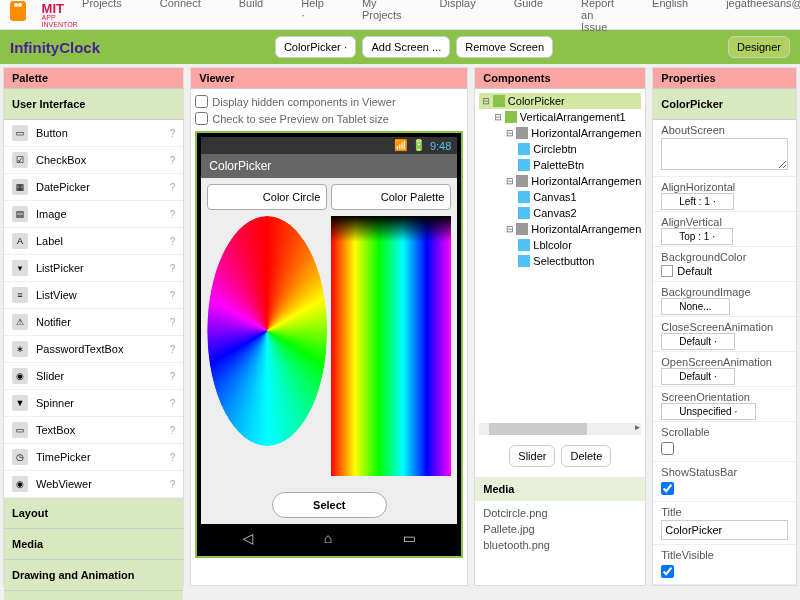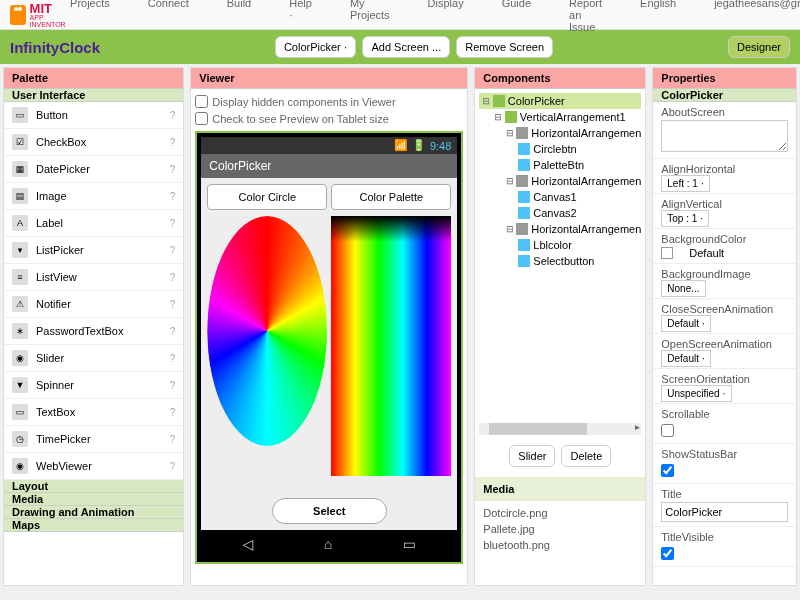--- a/index.html
+++ b/index.html
@@ -1,77 +1,77 @@
 <!DOCTYPE html>
 <html><head>
 <meta charset="utf-8">
 <style>
 *{margin:0;padding:0;box-sizing:border-box;font-family:Arial,sans-serif;font-size:11px}
 body{background:#f0f0f0;width:800px;height:600px;overflow:hidden}
 .topnav{display:flex;align-items:center;padding:2px 10px;background:#fafafa;border-bottom:1px solid #ddd;height:30px}
-.logo{display:flex;align-items:center;gap:4px}
+.logo{display:flex;gap:16px}
 .logo-icon{width:20px;height:20px;background:#ff8c00;border-radius:3px;position:relative}
 .logo-icon::before{content:'';position:absolute;top:2px;left:4px;width:4px;height:4px;background:#fff;border-radius:50%}
 .logo-icon::after{content:'';position:absolute;top:2px;right:4px;width:4px;height:4px;background:#fff;border-radius:50%}
 .logo-text{font-weight:bold;font-size:13px;color:#d14}
 .logo-sub{font-size:7px;color:#d14;display:block;margin-top:-2px}
 .navitems{display:flex;gap:38px;margin-left:auto;color:#666}
 .navitems span{cursor:pointer}
 .greenbar{background:#8bc34a;display:flex;align-items:center;padding:6px 10px;gap:6px}
 .project-title{color:#4c1d95;font-weight:bold;font-size:15px;margin-right:auto}
 .btn{background:#fff;border:1px solid #ccc;border-radius:6px;padding:4px 8px;cursor:pointer;font-size:11px}
 .btn-designer{background:#b0d060;margin-left:auto}
 .main{display:flex;height:calc(100% - 75px)}
 .col{background:#fff;margin:3px;border:1px solid #ddd}
 .palette{width:188px}
 .viewer{width:280px}
 .components{width:172px}
 .props{width:150px}
 .colhead{background:#fca5a5;padding:4px 8px;font-weight:bold;border-bottom:1px solid #ccc}
-.section-head{background:#d8e8c0;padding:0 8px;font-weight:bold;border-bottom:1px solid #ccc}
+.section-head{background:#d8e8c0;padding:9px 8px;font-weight:bold;border-bottom:1px solid #ccc}
 .palette-item{display:flex;align-items:center;padding:5px 8px;border-bottom:1px solid #eee;cursor:pointer}
 .p-icon{width:16px;height:16px;margin-right:8px;background:#ddd;border-radius:2px;display:flex;align-items:center;justify-content:center;font-size:9px}
 .p-help{margin-left:auto;color:#aaa;font-size:10px}
 .viewer-content{padding:4px}
 .chk{display:flex;align-items:center;gap:4px;padding:2px 0;color:#666}
 .phone{background:#000;padding:4px;margin-top:4px;border:2px solid #8bc34a}
 .phone-status{background:#333;color:#fff;display:flex;justify-content:flex-end;align-items:center;padding:2px 6px;gap:4px;font-size:10px}
 .phone-status .time{color:#4fc3f7}
 .phone-title{background:#666;color:#fff;padding:5px 8px;font-size:12px}
 .phone-body{background:#eee;padding:6px}
 .tabs{display:flex;gap:4px;margin-bottom:6px}
-.tab{flex:1;background:#fff;border:1px solid #aaa;padding:6px;text-align:center;cursor:pointer;border-radius:4px}
+.tab{flex:1;background:#fff;border:1px solid #aaa;padding:6px;text-align:right;cursor:pointer;border-radius:4px}
 .color-area{display:flex;gap:4px}
 .color-circle{width:120px;height:230px;background:radial-gradient(circle at 50% 40%,#ff0 0%,#0f0 20%,#0ff 35%,#00f 50%,#f0f 65%,#f00 80%,#ff0 90%);border-radius:50%/50%;background:conic-gradient(from 0deg,#f00,#ff0,#0f0,#0ff,#00f,#f0f,#f00);clip-path:ellipse(50% 50% at 50% 50%)}
 .color-grid{width:120px;height:260px;background:linear-gradient(to bottom,#000 0%,transparent 10%,transparent 90%,#fff 100%),linear-gradient(to right,#f00,#ff0,#0f0,#0ff,#00f,#f0f);background-blend-mode:multiply}
-.select-btn{background:#fff;border:1px solid #aaa;border-radius:15px;padding:6px 40px;margin:22px auto 0;display:block;font-weight:bold;cursor:pointer}
+.select-btn{background:#fff;border:1px solid #aaa;border-radius:15px;padding:6px 40px;margin:16px auto 0;display:block;font-weight:bold;cursor:pointer}
 .phone-nav{background:#000;display:flex;justify-content:space-around;padding:6px}
 .nav-icon{color:#ccc;font-size:14px}
 .tree{padding:4px;font-size:11px;height:330px;overflow:auto}
 .tree-item{padding:2px 0;display:flex;align-items:center;gap:3px;cursor:pointer}
 .tree-item.sel{background:#d0e8a0}
 .tree-icon{width:12px;height:12px;background:#8bc34a;display:inline-block}
 .tree-icon.h{background:#999}
 .tree-icon.c{background:#4fc3f7}
 .tree-ind{display:inline-block}
 .exp{color:#666;font-size:9px;cursor:pointer}
 .scroll-h{height:12px;background:#eee;margin:4px;position:relative}
 .scroll-h::before{content:'';position:absolute;left:10px;width:60%;height:100%;background:#ccc}
 .scroll-h::after{content:'►';position:absolute;right:0;font-size:8px;color:#666}
 .comp-btns{display:flex;gap:6px;justify-content:center;padding:6px}
 .media-head{background:#e8f0d8;padding:6px 8px;font-weight:bold;margin-top:4px}
 .media-list{padding:4px 8px}
 .media-list div{padding:2px 0;color:#555}
 .prop{padding:4px 8px;border-bottom:1px solid #eee}
 .prop-label{color:#555;margin-bottom:2px}
 .prop-input{width:100%;border:1px solid #ccc;padding:3px;background:#fff}
-.prop-select{border:1px solid #ccc;padding:2px 5px;background:#fff;font-size:10px}
+.prop-select{border:1px solid #ccc;padding:2px 17px;background:#fff;font-size:10px}
 .prop-chk{margin-top:2px}
 .props-content{height:calc(100% - 50px);overflow-y:auto}
-.color-def{display:flex;align-items:flex-start;gap:16px}
+.color-def{display:flex;align-items:flex-start;gap:4px}
 .color-sw{width:12px;height:12px;border:1px solid #999;background:#fff}
 </style>
 </head>
 <body>
 
 <div class="topnav">
   <div class="logo">
     <div class="logo-icon"></div>
     <div>
       <span class="logo-text">MIT</span>

